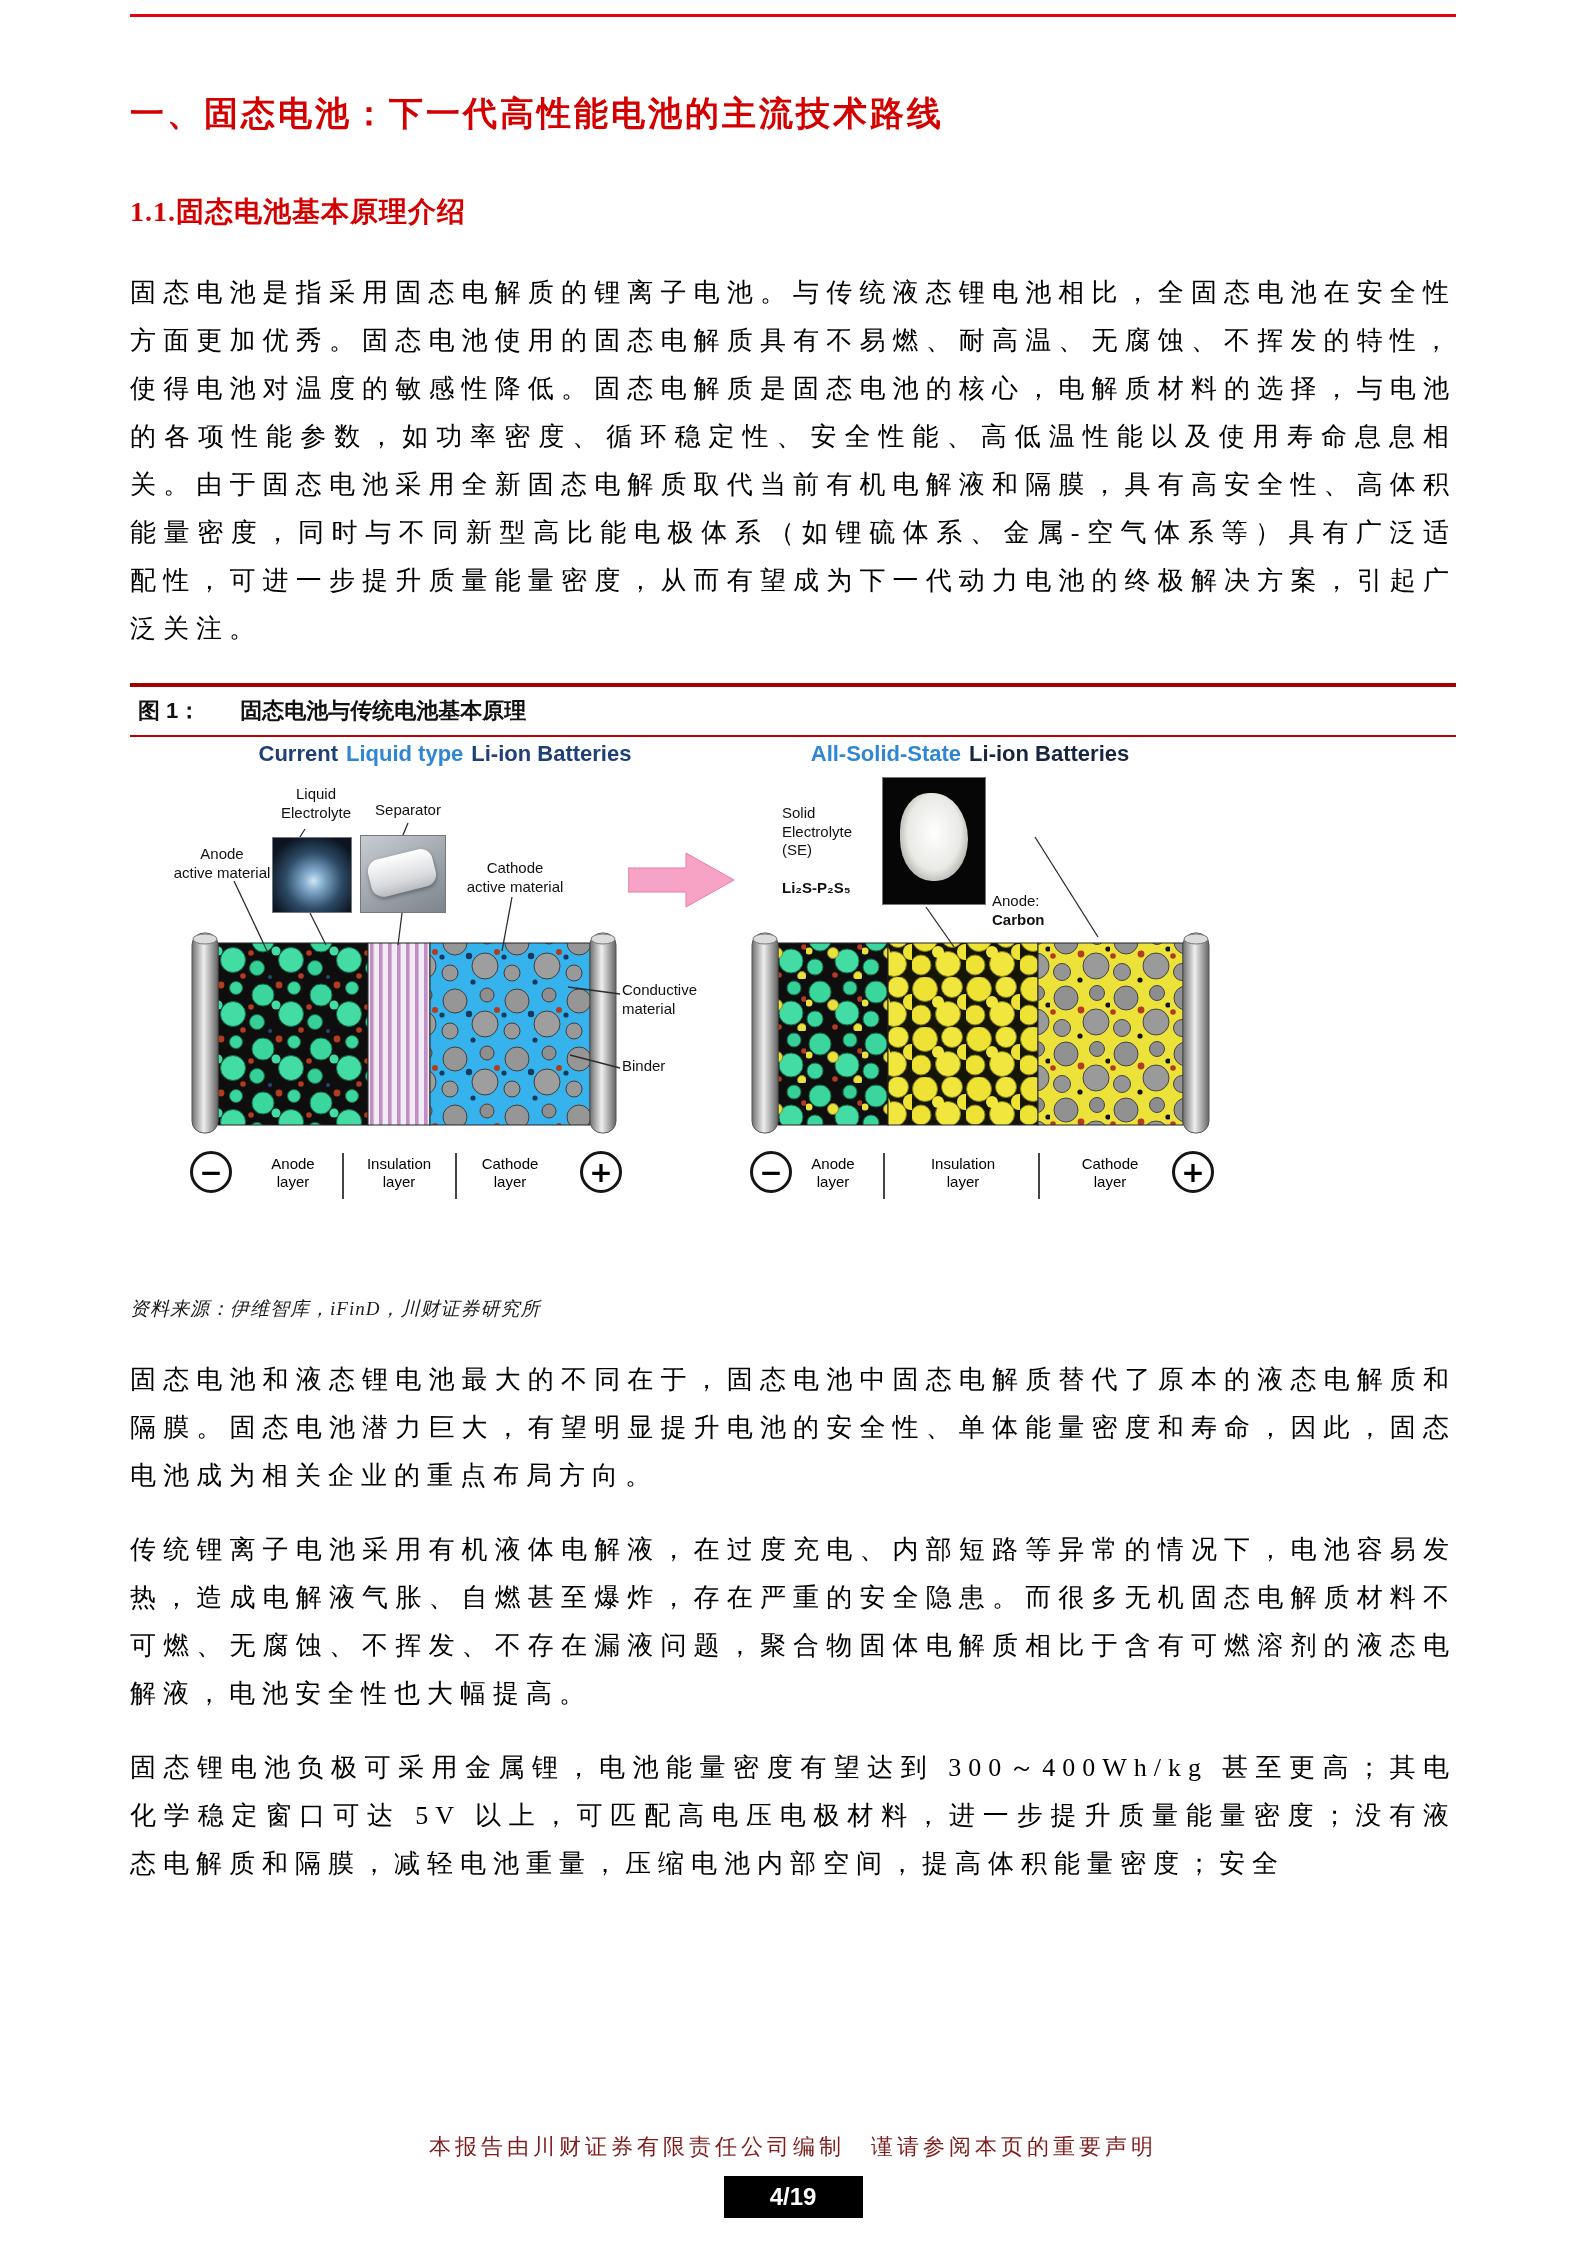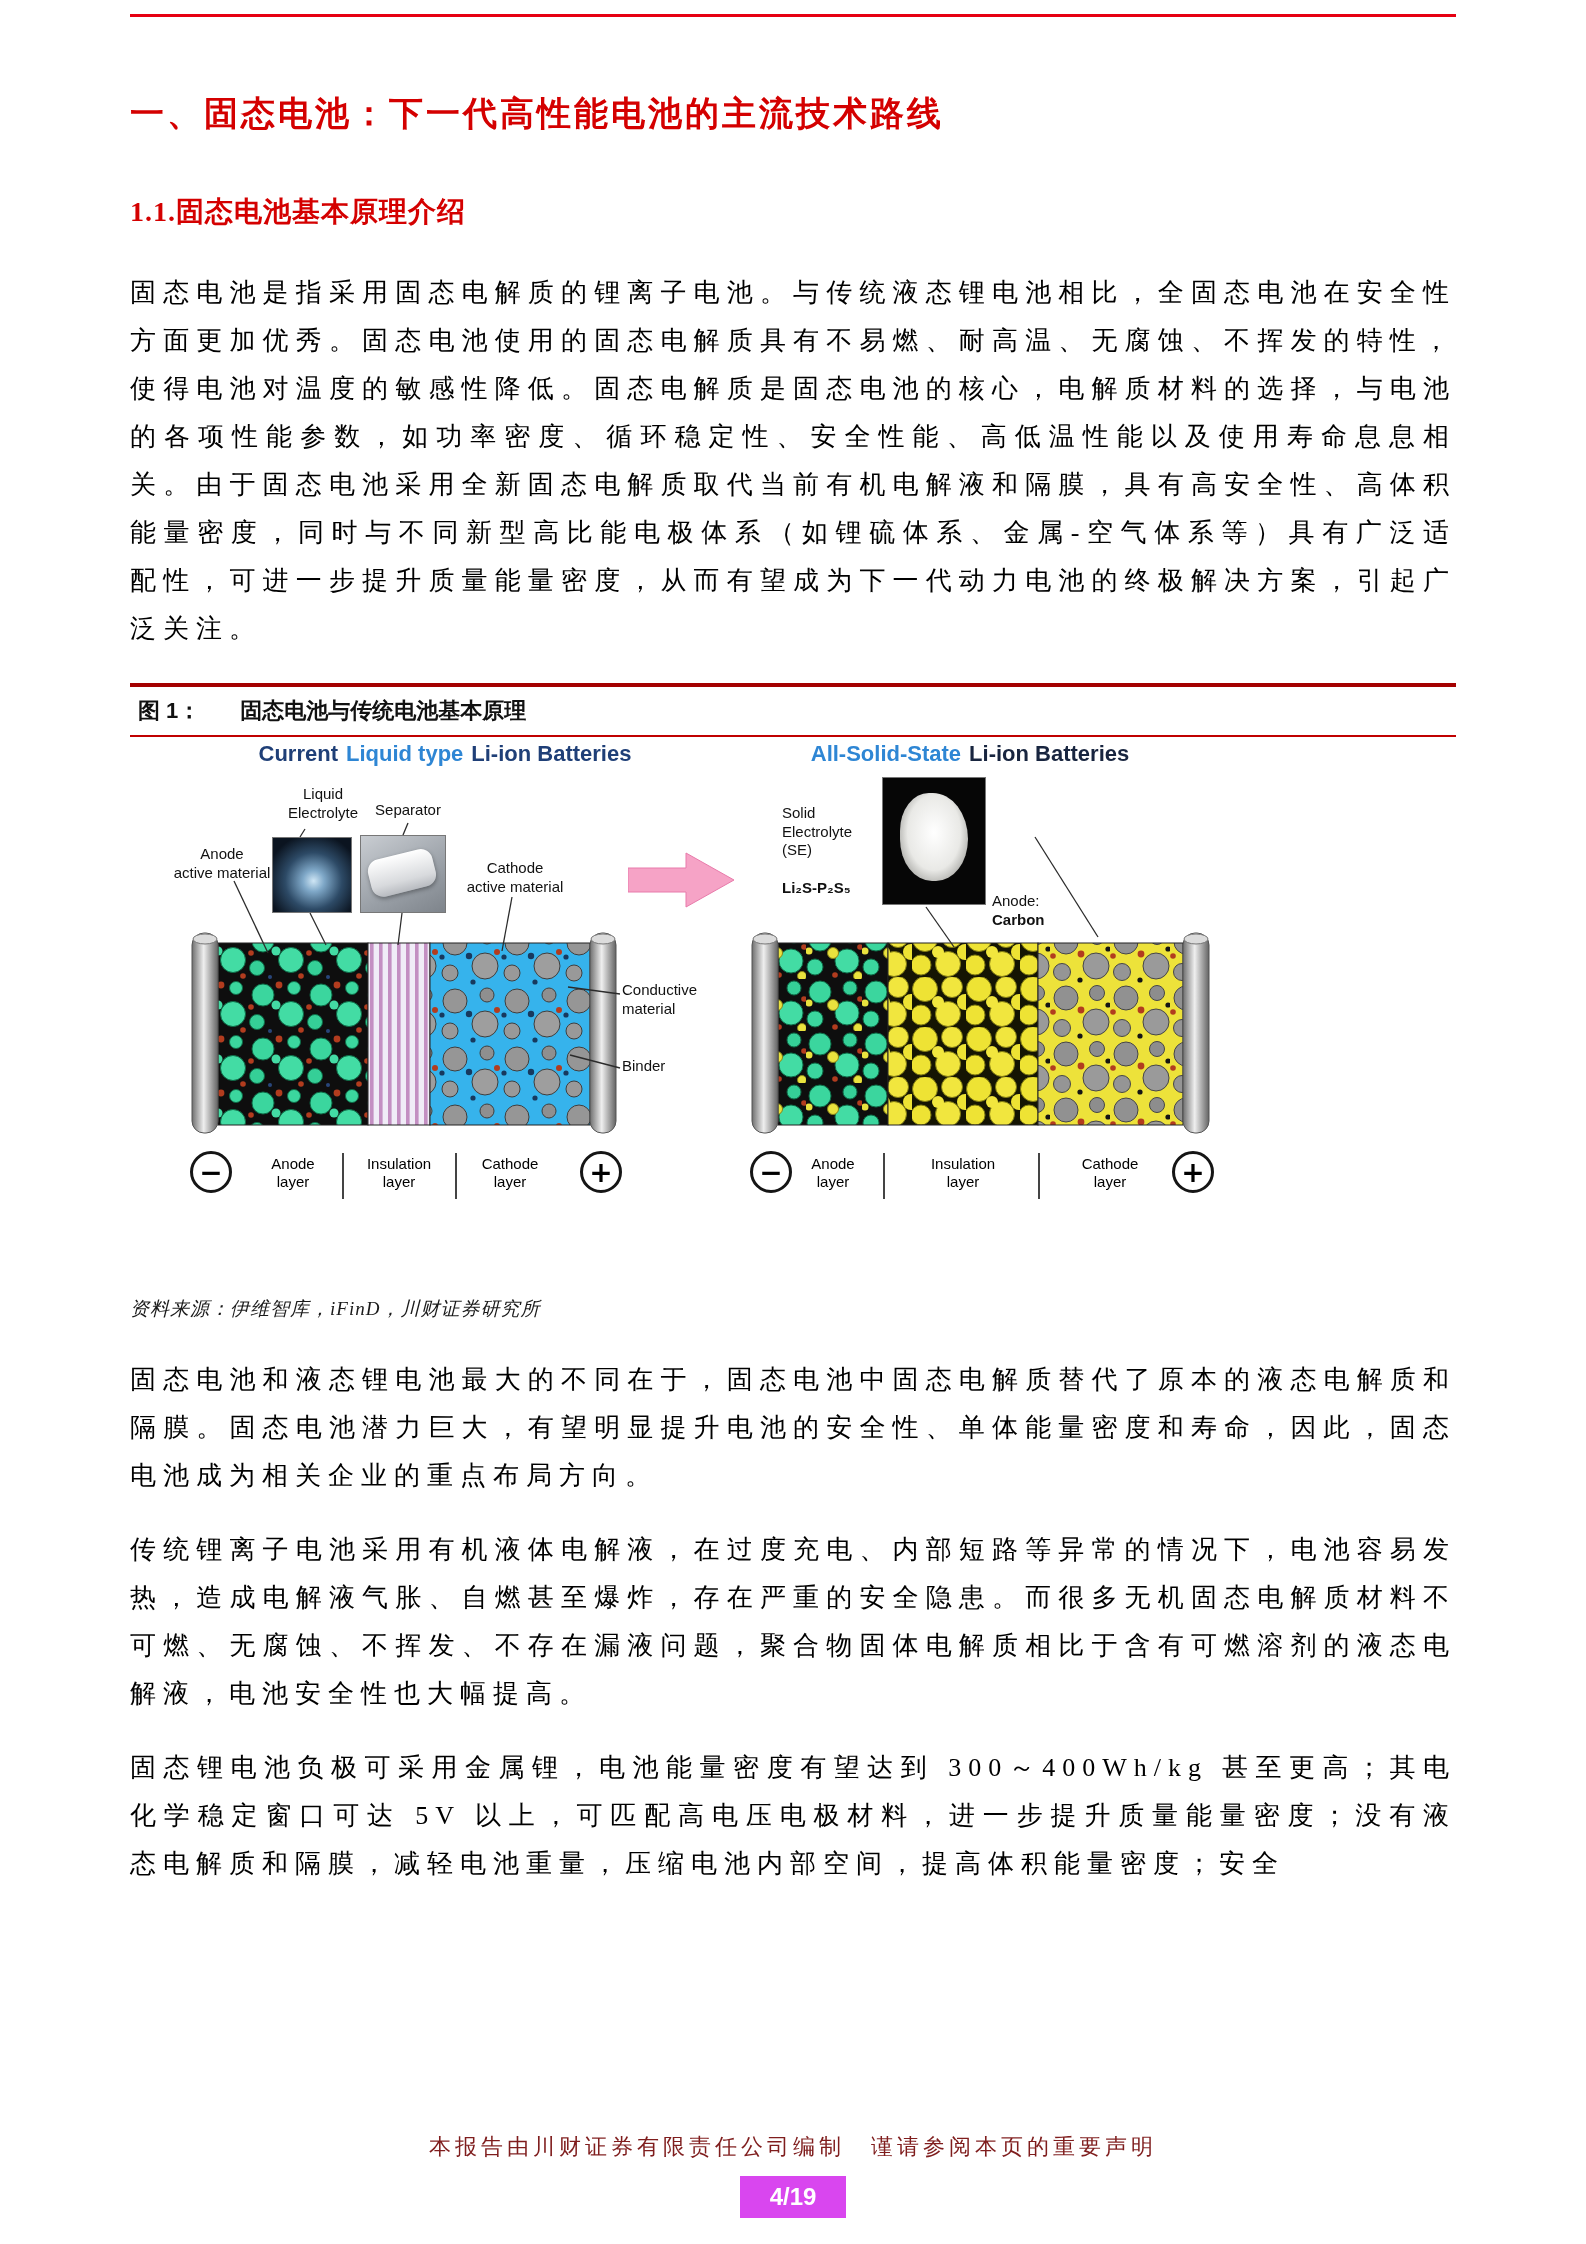--- a/index.html
+++ b/index.html
@@ -48,21 +48,21 @@
   .overlay-lines { position:absolute; left:0; top:0; z-index:2; pointer-events:none; }
   .arrow-wrap { position:absolute; z-index:2; }
   .terminal { position:absolute; width:42px; height:42px; background:#fff; border:3px solid #151515; border-radius:50%; display:flex; align-items:center; justify-content:center; font-family:"DejaVu Sans", sans-serif; font-size:28px; font-weight:bold; z-index:3; }
   .layer-label { position:absolute; top:416px; font-size:15px; line-height:1.2; text-align:center; white-space:pre-line; z-index:3; }
   .label-divider { position:absolute; top:414px; width:2px; height:46px; background:#444; z-index:2; }
   .fig-source { margin-top:12px; font-style:italic; font-size:19px; letter-spacing:1px; color:#1a1a1a; }
 
   
   .footer { position:absolute; left:0; right:0; bottom:26px; text-align:center; }
   .disclaimer { font-size:22px; letter-spacing:4px; color:#7f1d1d; }
-  .page-badge { margin:14px auto 0; width:106px; height:42px; background:#d946ef; color:#fff; display:flex; align-items:center; justify-content:center; font-family:"Liberation Sans", sans-serif; font-size:24px; font-weight:bold; }
+  .page-badge { margin:14px auto 0; width:139px; height:42px; background:#000000; color:#fff; display:flex; align-items:center; justify-content:center; font-family:"Liberation Sans", sans-serif; font-size:24px; font-weight:bold; }
 </style>
 </head>
 <body>
 
 <div class="page">
   <div class="header-rule"></div>
 
   <div class="content">
 
     <h1 class="page-title">一、固态电池：下一代高性能电池的主流技术路线</h1>
@@ -147,21 +147,21 @@
           </defs>
         </svg>
 
         <div class="panel-title" style="left:75px;width:480px;">
           <span class="t-navy">Current</span><span class="t-blue">Liquid type</span><span class="t-navy">Li-ion Batteries</span>
         </div>
         <div class="panel-title" style="left:615px;width:450px;">
           <span class="t-blue">All-Solid-State</span><span class="t-dark">Li-ion Batteries</span>
         </div>
 
-        <div class="fig-label" style="left:143px;top:46px;width:100px;">Liquid
+        <div class="fig-label" style="left:136px;top:46px;width:100px;">Liquid
 Electrolyte</div>
         <div class="fig-label" style="left:228px;top:62px;width:100px;">Separator</div>
         <div class="fig-label" style="left:36px;top:106px;width:112px;">Anode
 active material</div>
         <div class="fig-label" style="left:322px;top:120px;width:126px;">Cathode
 active material</div>
         <div class="fig-label left-align" style="left:492px;top:242px;width:120px;">Conductive
 material</div>
         <div class="fig-label left-align" style="left:492px;top:318px;width:90px;">Binder</div>
 

